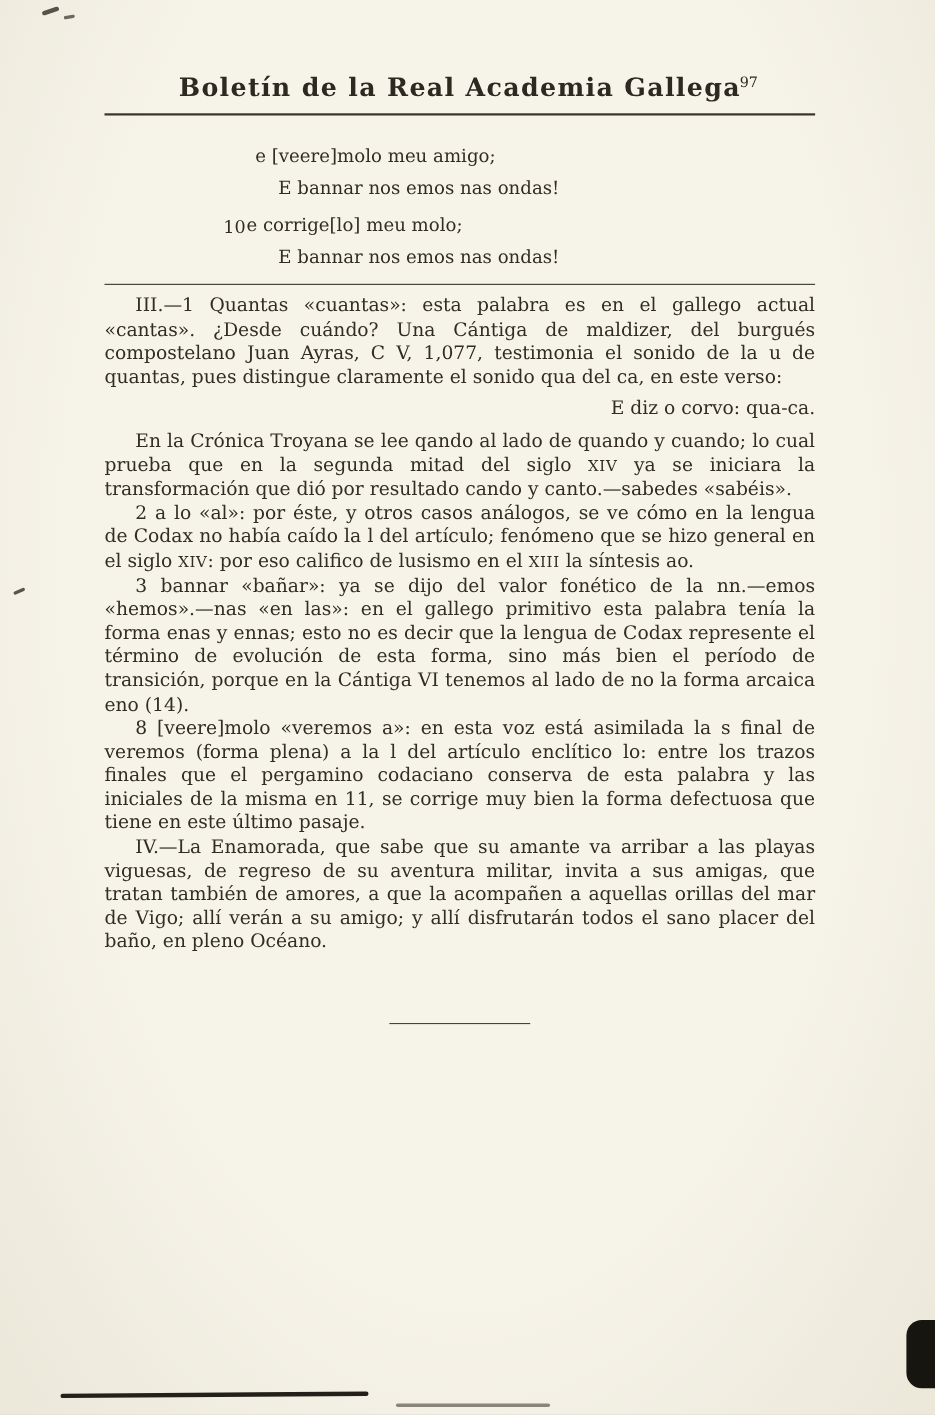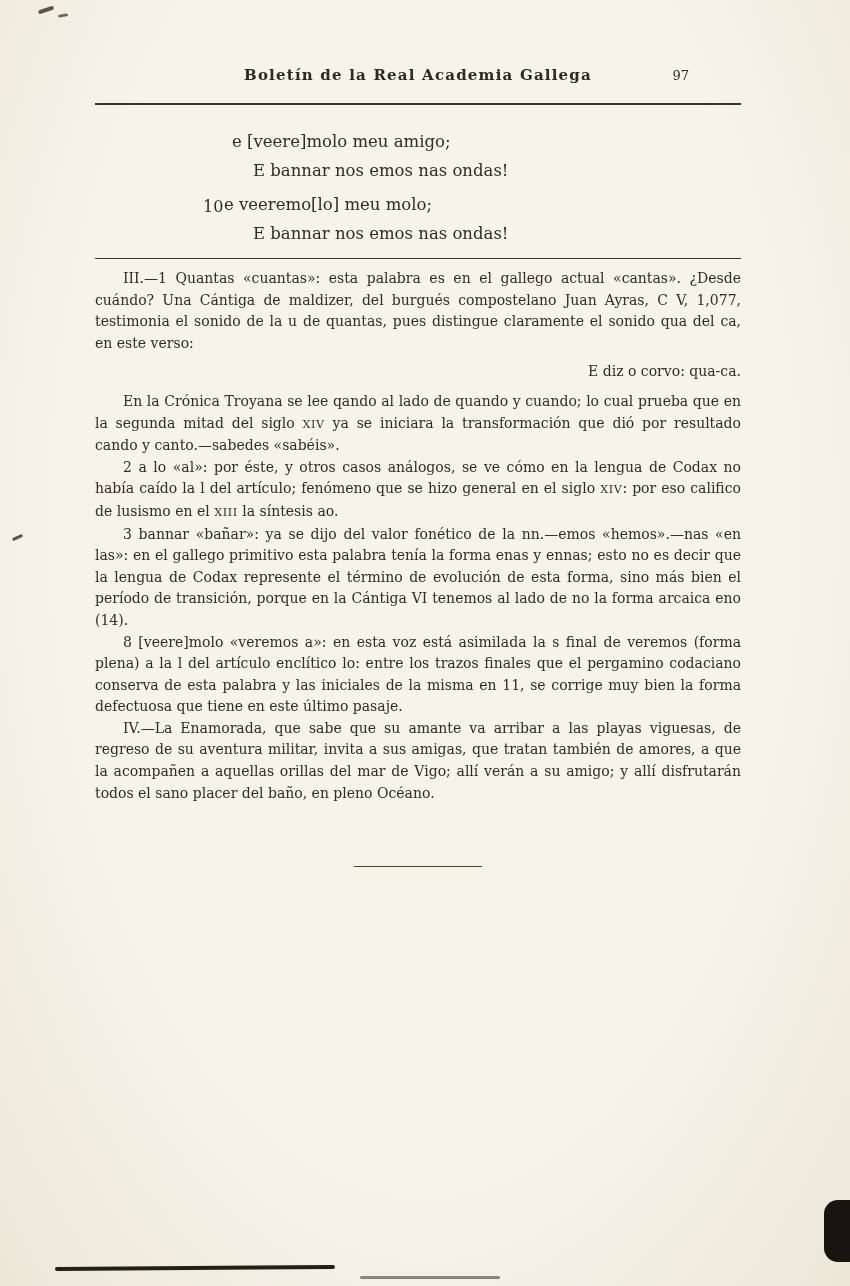--- a/index.html
+++ b/index.html
@@ -11,21 +11,21 @@
     background-image: radial-gradient(ellipse at 50% 40%, #f6f3e9 60%, #ebe7d9 100%);
     font-family:"DejaVu Serif","Liberation Serif",serif;
     color:#322c22;
     overflow:hidden;
   }
   .content { position:absolute; left:95px; top:66px; width:646px; }
 
   
   .header { position:relative; height:30px; }
   .title {
-    text-align:center; font-size:15px; font-weight:bold;
+    text-align:center; font-size:23px; font-weight:bold;
     letter-spacing:1.2px; color:#2e2920;
   }
   .pagenum { position:absolute; right:52px; top:2px; font-size:13px; color:#2e2920; }
   .rule { border-top:2.5px solid #39332a; margin-top:7px; }
 
   
   .poem { margin-top:22px; font-size:16.5px; line-height:29px; }
   .pl { position:relative; white-space:nowrap; }
   .ind1 { padding-left:155px; }
   .ind2 { padding-left:137px; }
@@ -33,21 +33,21 @@
   .ind4 { padding-left:173px; margin-top:5px; }
   .ind5 { padding-left:129px; }
   .ind6 { padding-left:158px; }
   .lineno { position:absolute; left:108px; top:2px; font-size:16px; }
 
   
   .sep { border-top:1.8px solid #39332a; margin-top:10px; }
   .end-rule { width:128px; margin:62px auto 0; border-top:1.6px solid #49432f; }
 
   
-  .commentary { margin-top:9px; font-size:14px; line-height:21.6px; text-align:justify; }
+  .commentary { margin-top:9px; font-size:17px; line-height:21.6px; text-align:justify; }
   .commentary p { margin:0; text-indent:28px; }
   .center-verse { text-align:right; text-indent:0; margin:7px 0 8px 0; }
   .it { }
   .sc { font-size:0.8em; letter-spacing:0.6px; }
 
   
   .artifact { position:absolute; background:#3c382f; }
   .a-tl1 { left:38px; top:8px; width:16px; height:4px; transform:rotate(-18deg); border-radius:2px; background:#57524a; }
   .a-tl2 { left:58px; top:14px; width:10px; height:3px; transform:rotate(-10deg); border-radius:2px; background:#6d685f; }
   .a-left { left:12px; top:536px; width:11px; height:3px; transform:rotate(-24deg); border-radius:2px; background:#5a554b; }
@@ -74,21 +74,21 @@
       <div class="pagenum">97</div>
     </div>
     <div class="rule"></div>
 
     <div class="poem">
       <div class="pl ind2"><span>e [veere]molo meu amigo;</span></div>
       <div class="pl ind3"><span>E bannar nos emos </span><span class="it">nas ondas!</span></div>
       <div class="pl ind4">
         <span class="lineno">10</span>
       </div>
-      <div class="pl ind5"><span>e veeremo[</span><span class="it">lo</span><span>] meu molo;</span></div>
+      <div class="pl ind5"><span>e corrige[</span><span class="it">lo</span><span>] meu molo;</span></div>
       <div class="pl ind6"><span>E bannar nos emos </span><span class="it">nas ondas!</span></div>
     </div>
 
     <div class="sep"></div>
 
     <div class="commentary">
       <p><span>III.—1 </span><span class="it">Quantas</span><span> «cuantas»: esta palabra es en el gallego actual «cantas». ¿Desde cuándo? Una Cántiga </span><span class="it">de maldizer</span><span>, del burgués compostelano Juan Ayras, </span><span class="it">C V</span><span>, 1,077, testimonia el sonido de la </span><span class="it">u</span><span> de </span><span class="it">quantas</span><span>, pues distingue claramente el sonido </span><span class="it">qua</span><span> del </span><span class="it">ca</span><span>, en este verso:</span></p>
       <div class="center-verse"><span>E diz o corvo: </span><span class="it">qua-ca.</span></div>
       <p><span>En la </span><span class="it">Crónica Troyana</span><span> se lee </span><span class="it">qando</span><span> al lado de </span><span class="it">quando</span><span> y </span><span class="it">cuando;</span><span> lo cual prueba que en la segunda mitad del siglo </span><span class="sc">XIV</span><span> ya se iniciara la transformación que dió por resultado </span><span class="it">cando</span><span> y </span><span class="it">canto</span><span>.—</span><span class="it">sabedes</span><span> «sabéis».</span></p>
       <p><span>2 </span><span class="it">a lo</span><span> «al»: por éste, y otros casos análogos, se ve cómo en la lengua de Codax no había caído la </span><span class="it">l</span><span> del artículo; fenómeno que se hizo general en el siglo </span><span class="sc">XIV</span><span>: por eso califico de lusismo en el </span><span class="sc">XIII</span><span> la síntesis </span><span class="it">ao</span><span>.</span></p>

